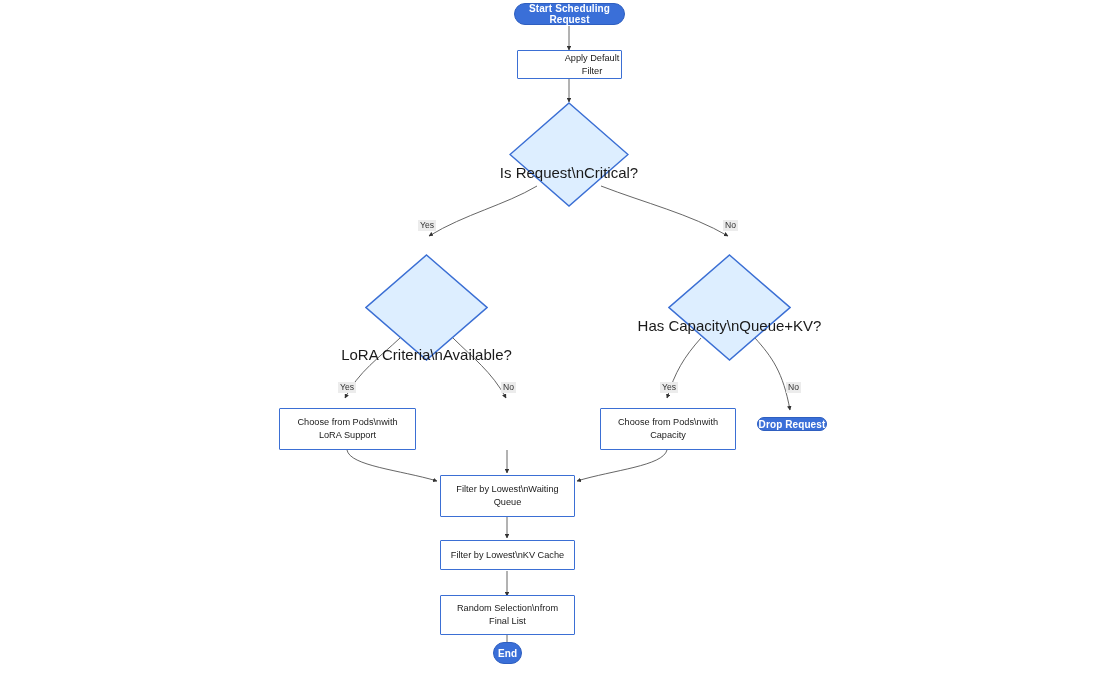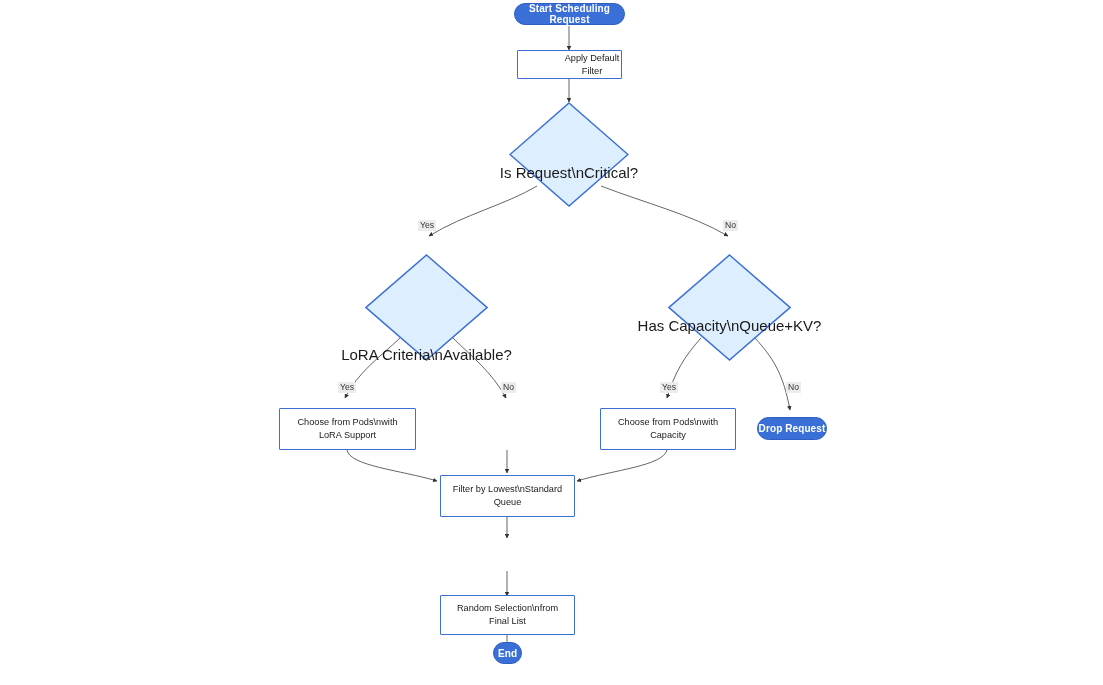--- a/index.html
+++ b/index.html
@@ -165,29 +165,32 @@
     <span>Choose from Pods\nwith</span>
     <span>LoRA Support</span>
   </div>
 
 
   <div class="node process" style="left:600px; top:408px; width:136px; height:42px; flex-direction:column;">
     <span>Choose from Pods\nwith</span>
     <span>Capacity</span>
   </div>
 
-  <div class="node terminal" style="left:757px; top:417px; width:70px; height:23px;">
+  <div class="node terminal" style="left:757px; top:417px; width:70px; height:14px;">
     <span>Drop Request</span>
   </div>
 
   <div class="node process" style="left:440px; top:475px; width:135px; height:42px; flex-direction:column;">
-    <span>Filter by Lowest\nStandard</span>
+    <span>Filter by Lowest\nWaiting</span>
     <span>Queue</span>
   </div>
 
+  <div class="node process" style="left:440px; top:540px; width:135px; height:30px;">
+    <span>Filter by Lowest\nKV Cache</span>
+  </div>
 
   <div class="node process" style="left:440px; top:595px; width:135px; height:40px; flex-direction:column;">
     <span>Random Selection\nfrom</span>
     <span>Final List</span>
   </div>
 
   <div class="node terminal" style="left:493px; top:642px; width:29px; height:22px;">
     <span>End</span>
   </div>
 

